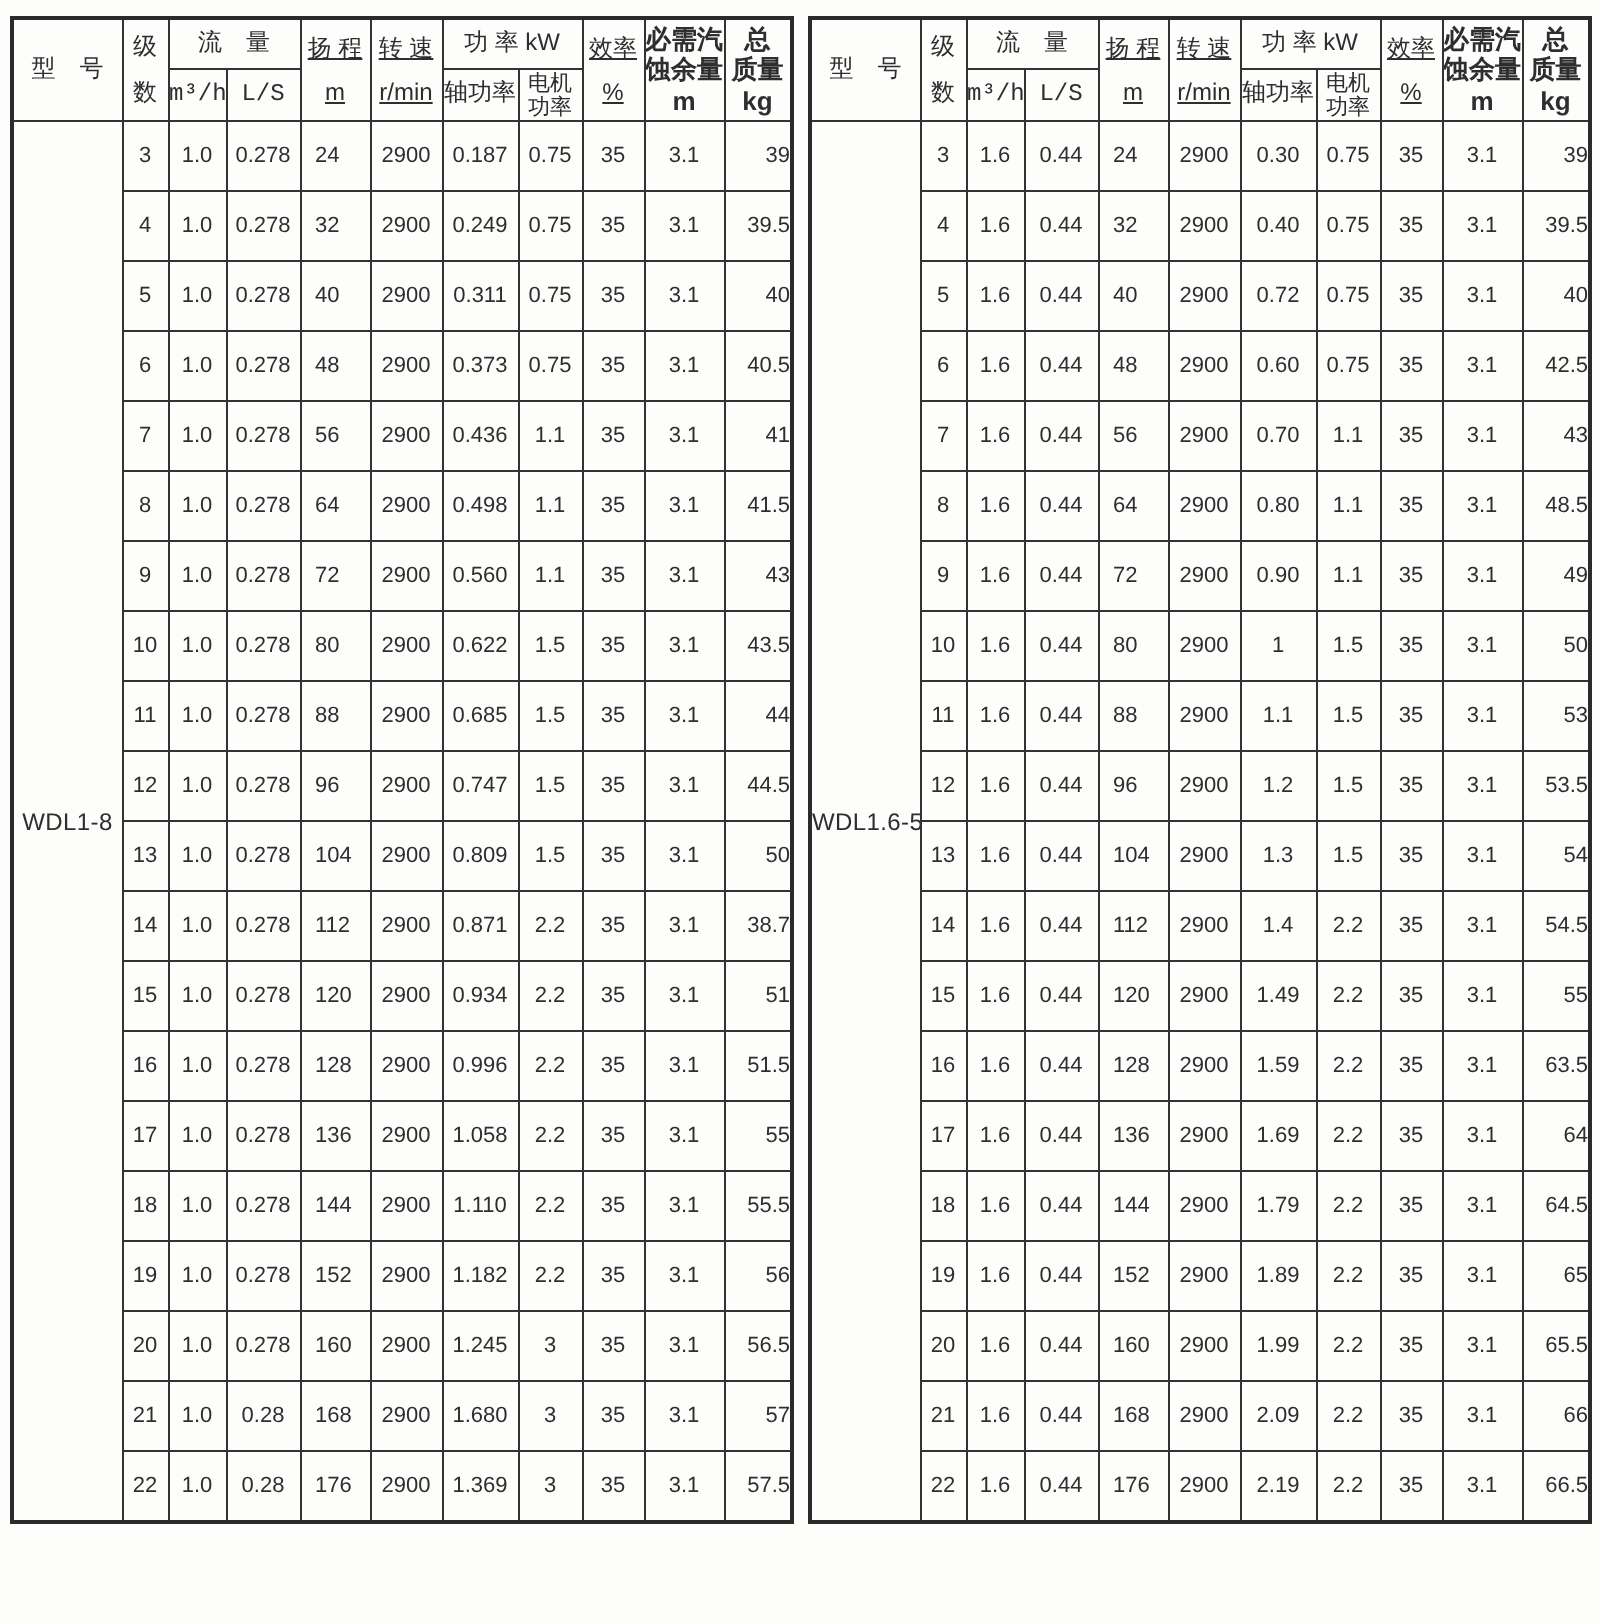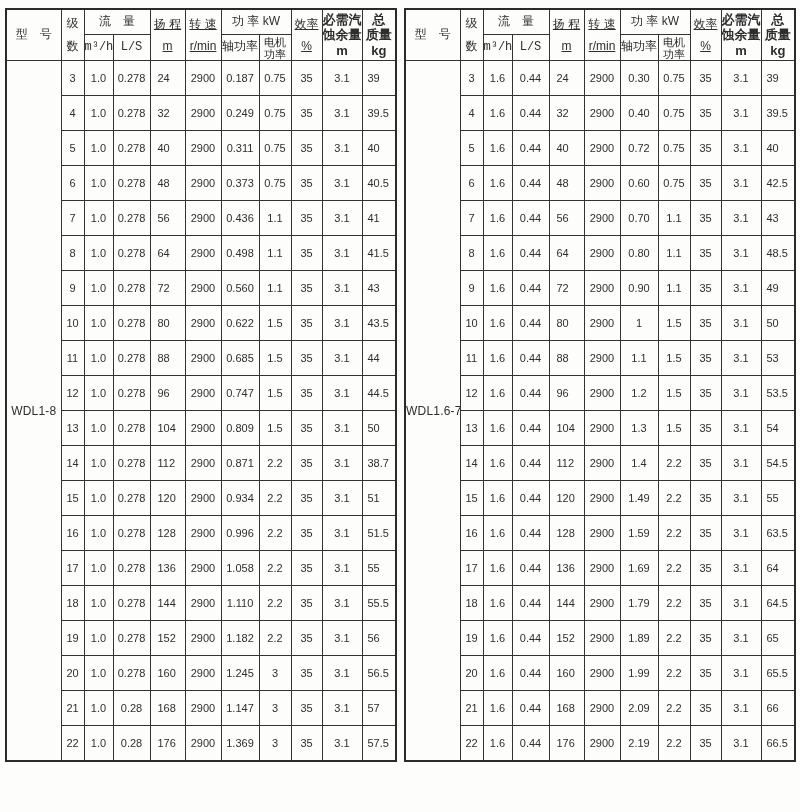--- a/index.html
+++ b/index.html
@@ -61,21 +61,21 @@
   th.unit-sub { font-size: 11px; font-family: Liberation Mono, monospace; }
 
   .spec-table tbody td {
     height: 34px;
     font-size: 11px;
     text-align: center;
     vertical-align: middle;
     color: #2e2e2e;
   }
   .spec-table tbody td.col-head { text-align: left; padding-left: 7px; }
-  .spec-table tbody td.col-mass { text-align: left; padding-left: 5px; }
+  .spec-table tbody td.col-mass { text-align: right; padding-left: 5px; }
   .spec-table td.model-cell {
     font-size: 12px;
     text-align: center;
     letter-spacing: 0.2px;
   }
 </style>
 </head>
 <body>
 
 <div class="page">
@@ -353,21 +353,21 @@
           <td class="col-eff">35</td>
           <td class="col-npsh">3.1</td>
           <td class="col-mass">56.5</td>
         </tr>
         <tr>
           <td class="col-stage">21</td>
           <td class="col-flow-m3h">1.0</td>
           <td class="col-flow-ls">0.28</td>
           <td class="col-head">168</td>
           <td class="col-speed">2900</td>
-          <td class="col-shaft">1.147</td>
+          <td class="col-shaft">1.680</td>
           <td class="col-motor">3</td>
           <td class="col-eff">35</td>
           <td class="col-npsh">3.1</td>
           <td class="col-mass">57</td>
         </tr>
         <tr>
           <td class="col-stage">22</td>
           <td class="col-flow-m3h">1.0</td>
           <td class="col-flow-ls">0.28</td>
           <td class="col-head">176</td>
@@ -432,21 +432,21 @@
         <th class="unit-sub">L/S</th>
         <th class="unit-sub">轴功率</th>
         <th class="sub2">
           <span>电机</span>
           <span>功率</span>
         </th>
       </tr>
     </thead>
     <tbody>
         <tr>
-          <td rowspan="20" class="model-cell">WDL1.6-7</td>
+          <td rowspan="20" class="model-cell">WDL1.6-5</td>
           <td class="col-stage">3</td>
           <td class="col-flow-m3h">1.6</td>
           <td class="col-flow-ls">0.44</td>
           <td class="col-head">24</td>
           <td class="col-speed">2900</td>
           <td class="col-shaft">0.30</td>
           <td class="col-motor">0.75</td>
           <td class="col-eff">35</td>
           <td class="col-npsh">3.1</td>
           <td class="col-mass">39</td>

